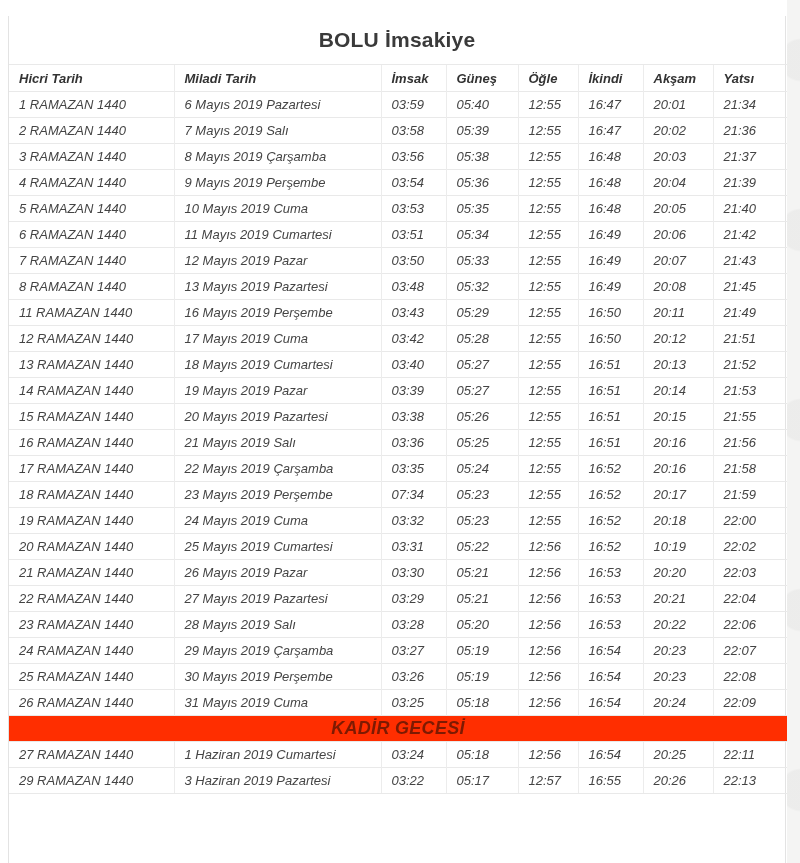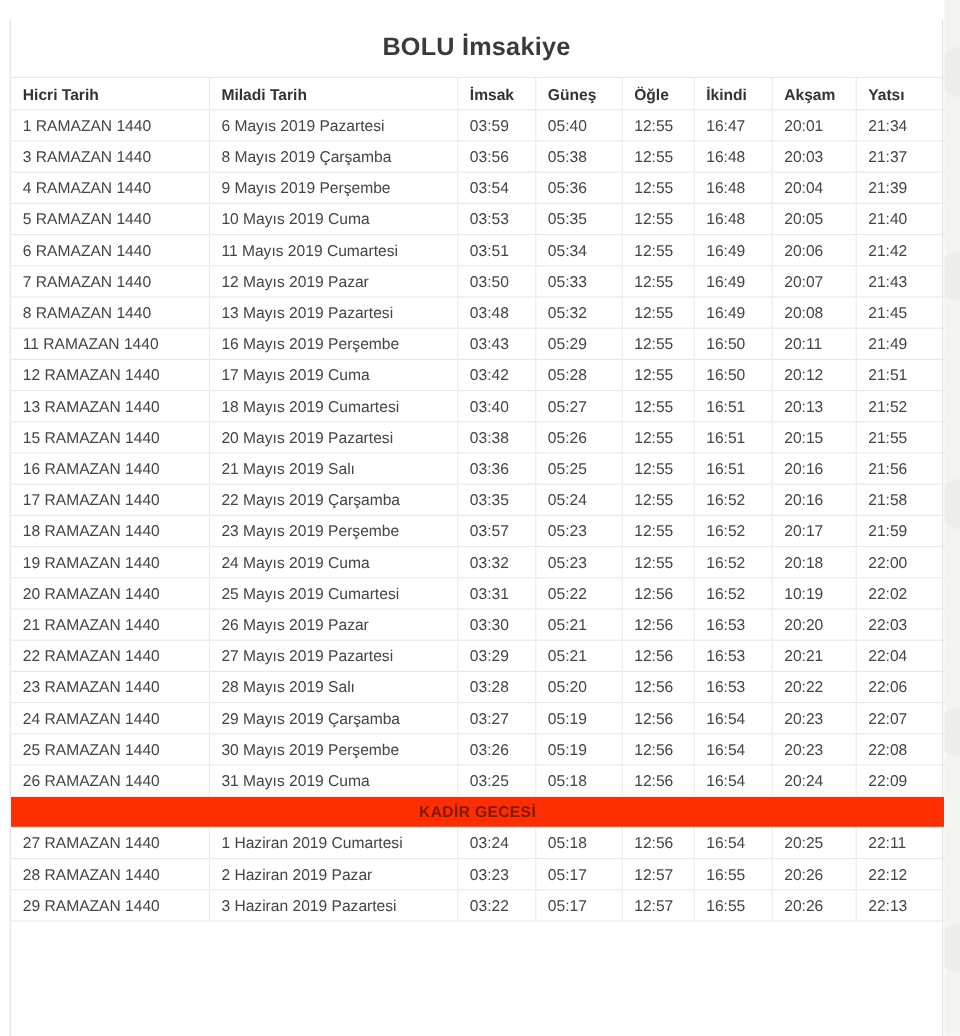--- a/index.html
+++ b/index.html
@@ -46,20 +46,21 @@
     margin: 0;
     font-size: 21px;
     font-weight: bold;
     color: #3a3a3a;
     letter-spacing: 0.2px;
   }
   table.imsakiye {
     width: 100%;
     border-collapse: collapse;
     table-layout: fixed;
+    font-style: italic;
   }
   table.imsakiye th,
   table.imsakiye td {
     border-top: 1px solid #e9e9e9;
     border-left: 1px solid #ececec;
     padding: 0 6px 0 10px;
     height: 25px;
     font-size: 13px;
     text-align: left;
     vertical-align: middle;
@@ -77,21 +78,21 @@
     border-left: none;
   }
   tr.last-row td {
     border-bottom: 1px solid #e9e9e9;
   }
   tr.banner-row td {
     background: #ff2e00;
     color: #7d1a02;
     font-weight: bold;
     text-align: center;
-    font-size: 13px;
+    font-size: 18px;
     letter-spacing: 0.3px;
     border-left: none;
     padding: 0;
   }
 </style>
 </head>
 <body>
 
 <div class="bg-strip"></div>
 
@@ -127,20 +128,30 @@
           <td>1 RAMAZAN 1440</td>
           <td>6 Mayıs 2019 Pazartesi</td>
           <td>03:59</td>
           <td>05:40</td>
           <td>12:55</td>
           <td>16:47</td>
           <td>20:01</td>
           <td>21:34</td>
         </tr>
         <tr>
+          <td>2 RAMAZAN 1440</td>
+          <td>7 Mayıs 2019 Salı</td>
+          <td>03:58</td>
+          <td>05:39</td>
+          <td>12:55</td>
+          <td>16:47</td>
+          <td>20:02</td>
+          <td>21:36</td>
+        </tr>
+        <tr>
           <td>3 RAMAZAN 1440</td>
           <td>8 Mayıs 2019 Çarşamba</td>
           <td>03:56</td>
           <td>05:38</td>
           <td>12:55</td>
           <td>16:48</td>
           <td>20:03</td>
           <td>21:37</td>
         </tr>
         <tr>
@@ -217,20 +228,30 @@
           <td>13 RAMAZAN 1440</td>
           <td>18 Mayıs 2019 Cumartesi</td>
           <td>03:40</td>
           <td>05:27</td>
           <td>12:55</td>
           <td>16:51</td>
           <td>20:13</td>
           <td>21:52</td>
         </tr>
         <tr>
+          <td>14 RAMAZAN 1440</td>
+          <td>19 Mayıs 2019 Pazar</td>
+          <td>03:39</td>
+          <td>05:27</td>
+          <td>12:55</td>
+          <td>16:51</td>
+          <td>20:14</td>
+          <td>21:53</td>
+        </tr>
+        <tr>
           <td>15 RAMAZAN 1440</td>
           <td>20 Mayıs 2019 Pazartesi</td>
           <td>03:38</td>
           <td>05:26</td>
           <td>12:55</td>
           <td>16:51</td>
           <td>20:15</td>
           <td>21:55</td>
         </tr>
         <tr>
@@ -249,21 +270,21 @@
           <td>03:35</td>
           <td>05:24</td>
           <td>12:55</td>
           <td>16:52</td>
           <td>20:16</td>
           <td>21:58</td>
         </tr>
         <tr>
           <td>18 RAMAZAN 1440</td>
           <td>23 Mayıs 2019 Perşembe</td>
-          <td>03:57</td>
+          <td>07:34</td>
           <td>05:23</td>
           <td>12:55</td>
           <td>16:52</td>
           <td>20:17</td>
           <td>21:59</td>
         </tr>
         <tr>
           <td>19 RAMAZAN 1440</td>
           <td>24 Mayıs 2019 Cuma</td>
           <td>03:32</td>
@@ -348,30 +369,20 @@
         </tr>
         <tr>
           <td>27 RAMAZAN 1440</td>
           <td>1 Haziran 2019 Cumartesi</td>
           <td>03:24</td>
           <td>05:18</td>
           <td>12:56</td>
           <td>16:54</td>
           <td>20:25</td>
           <td>22:11</td>
-        </tr>
-        <tr>
-          <td>28 RAMAZAN 1440</td>
-          <td>2 Haziran 2019 Pazar</td>
-          <td>03:23</td>
-          <td>05:17</td>
-          <td>12:57</td>
-          <td>16:55</td>
-          <td>20:26</td>
-          <td>22:12</td>
         </tr>
         <tr class="last-row">
           <td>29 RAMAZAN 1440</td>
           <td>3 Haziran 2019 Pazartesi</td>
           <td>03:22</td>
           <td>05:17</td>
           <td>12:57</td>
           <td>16:55</td>
           <td>20:26</td>
           <td>22:13</td>

